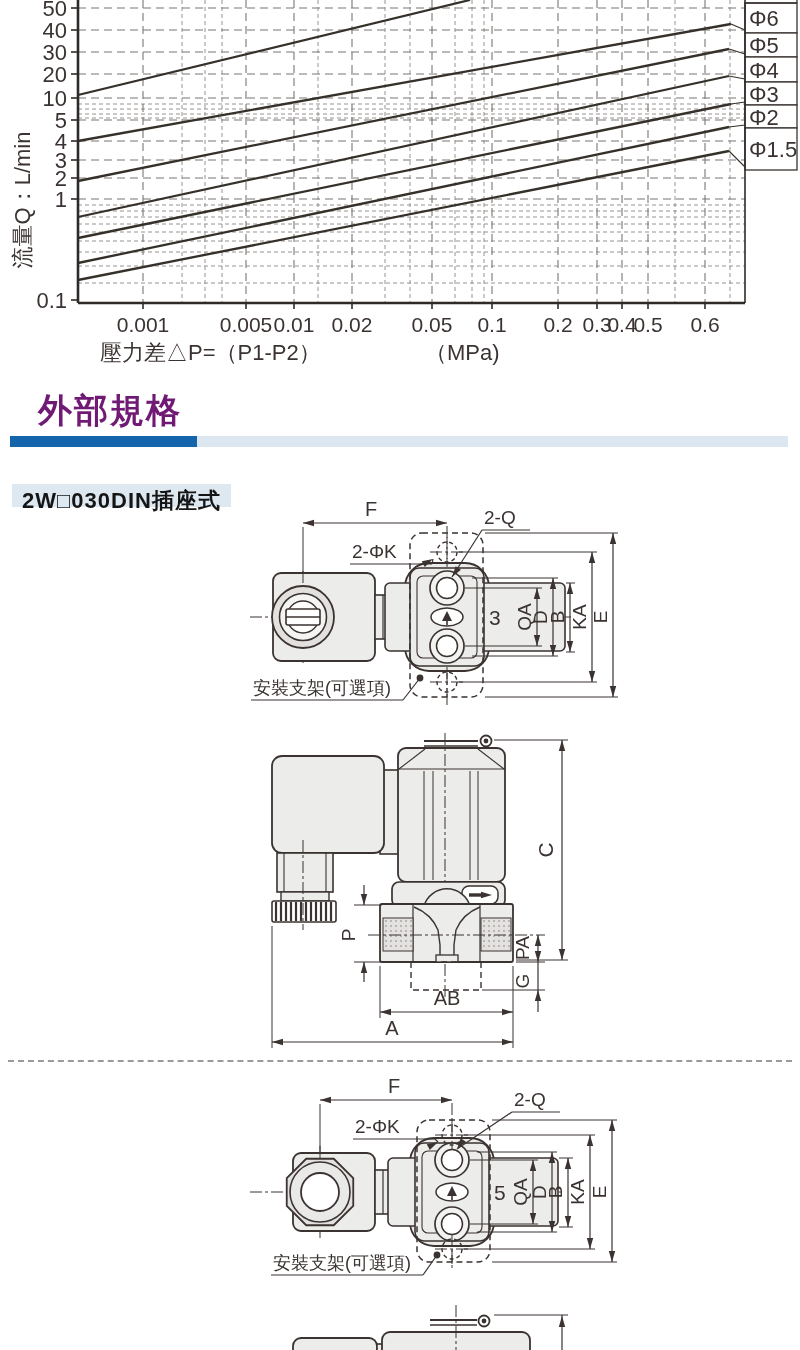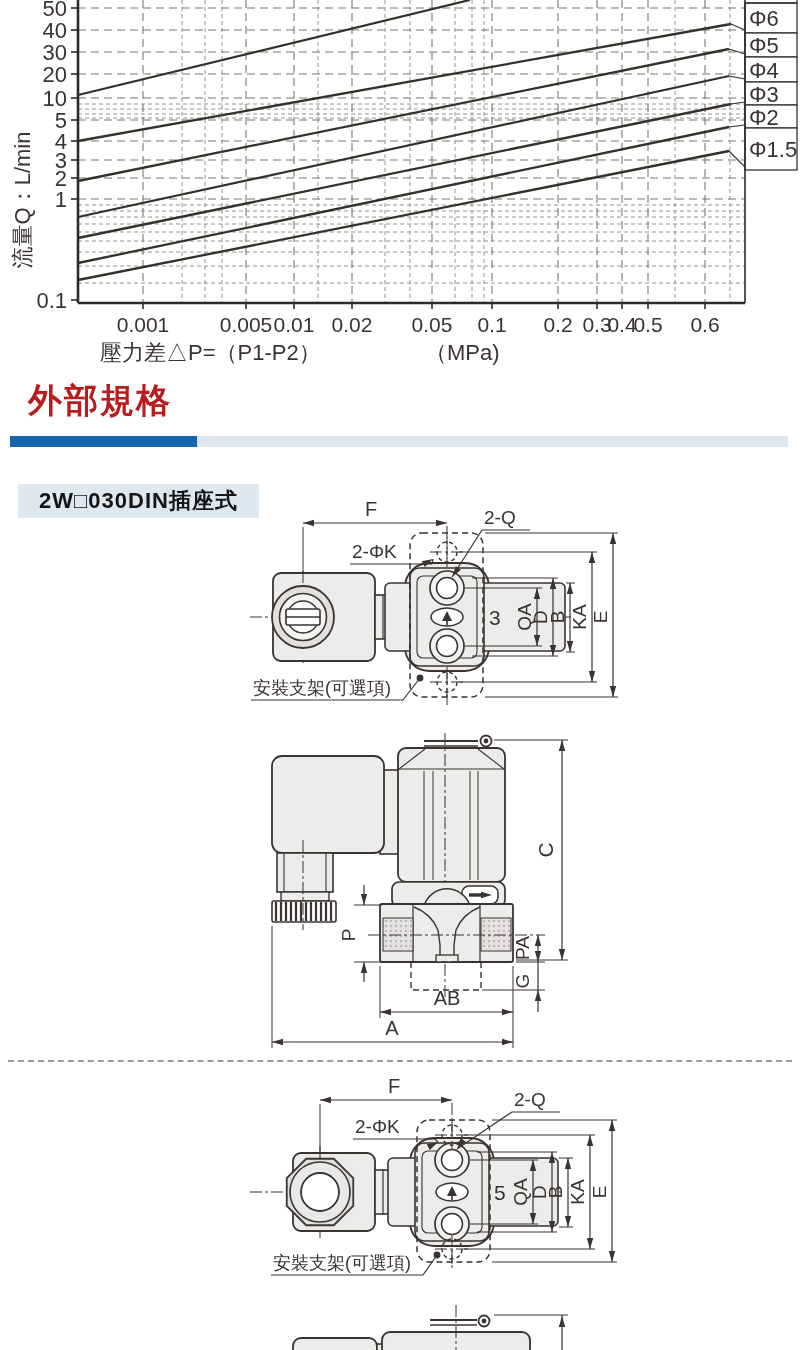--- a/index.html
+++ b/index.html
@@ -1,24 +1,24 @@
 <!DOCTYPE html>
 <html><head>
 <meta charset="utf-8">
 <style>
   html,body{margin:0;padding:0;background:#fff;}
   .page{position:relative;width:800px;height:1350px;background:#fff;overflow:hidden;
         font-family:"Liberation Sans",sans-serif;}
   svg{position:absolute;left:0;display:block;}
-  .sec-title{position:absolute;left:28px;top:378px;margin:0;font-size:34px;font-weight:bold;
-             color:#b91c1c;letter-spacing:2px;}
+  .sec-title{position:absolute;left:28px;top:378px;margin:10px;font-size:34px;font-weight:bold;
+             color:#701a75;letter-spacing:2px;}
   .sec-bar{position:absolute;left:10px;top:436px;width:778px;height:11px;}
   .sec-bar .dark{position:absolute;left:0;top:0;height:11px;}
   .sec-bar .light{position:absolute;top:0;height:11px;}
-  .chip{position:absolute;left:18px;height:34px;line-height:34px;padding:0 21px;
+  .chip{position:absolute;left:12px;height:23px;line-height:34px;padding:0 10px;
         font-size:22px;font-weight:bold;color:#151515;letter-spacing:1px;}
   .dashed-sep{position:absolute;left:8px;top:1060px;width:784px;height:0;
               border-top:2px dashed #9a9a98;}
 </style>
 </head>
 <body>
 
 <div class="page">
 
   <svg id="chart" style="top:0" width="800" height="372" viewBox="0 0 800 372">

